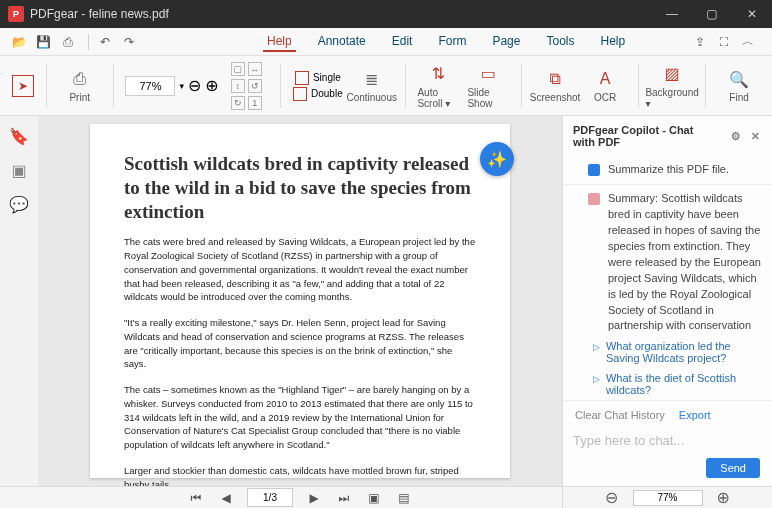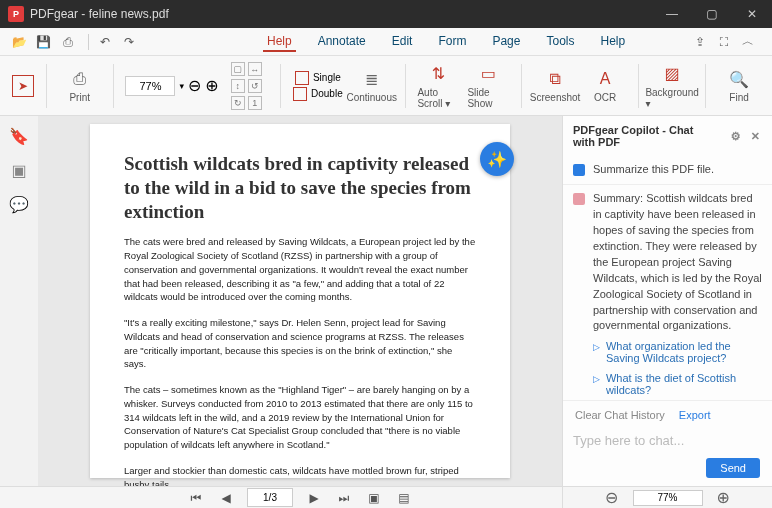--- a/index.html
+++ b/index.html
@@ -41,21 +41,21 @@
 .docwrap { flex: 1; background: #e8e8e8; overflow: auto; display:flex; justify-content:center; }
 .page { width: 420px; background: #fff; margin: 8px 0; padding: 28px 34px; font-size: 10px; color: #333; position: relative; box-shadow: 0 1px 3px rgba(0,0,0,0.2);}
 .page h1 { font-family: Georgia, serif; font-size: 19px; font-weight: bold; line-height: 1.25; margin-bottom: 12px; }
 .page p { font-size: 9.5px; line-height: 1.45; margin-bottom: 12px; color: #222; }
 .copilot-badge { position: absolute; top: 18px; right: -4px; width: 34px; height: 34px; border-radius: 50%; background: #2a7de1; display:flex; align-items:center; justify-content:center; color:#fff; font-size:16px; box-shadow: 0 1px 4px rgba(0,0,0,.3);}
 
 .sidepanel { width: 210px; background: #fdfdfd; border-left: 1px solid #ddd; display: flex; flex-direction: column; font-size: 11px; }
 .sp-head { display: flex; align-items: center; padding: 8px 10px; font-weight: 600; color: #333; gap: 6px; }
 .sp-head .spacer { flex: 1; }
 .sp-head .hicon { width: 16px; height: 16px; display: flex; align-items:center; justify-content:center; color:#888; cursor:pointer; }
-.sp-row { display: flex; align-items: flex-start; padding: 6px 10px; gap: 8px; }
+.sp-row { display: flex; align-items: flex-start; padding: 6px 10px; gap: 8px; margin-left: 15px; }
 .sp-row .bullet { width: 12px; height: 12px; background: #2a7de1; border-radius: 2px; flex-shrink:0; margin-top:2px; }
 .sp-row .bullet.pink { background: #e89ca6; }
 .sp-row .txt { color: #444; line-height: 1.45; }
 .sp-q { display:flex; align-items:flex-start; gap:6px; padding: 4px 10px 4px 30px; color:#2a6fb5; cursor:pointer; }
 .sp-q .tri { color:#2a7de1; font-size:9px; margin-top:2px;}
 .sp-divider { height:1px; background:#eee; }
 .sp-actions { display:flex; gap: 14px; padding: 8px 12px; color: #888; font-size:11px;}
 .sp-actions .link { cursor:pointer; }
 .sp-actions .export { color:#2a7de1; }
 .sp-input { margin:4px 10px; color:#bbb; font-size:13px; }

